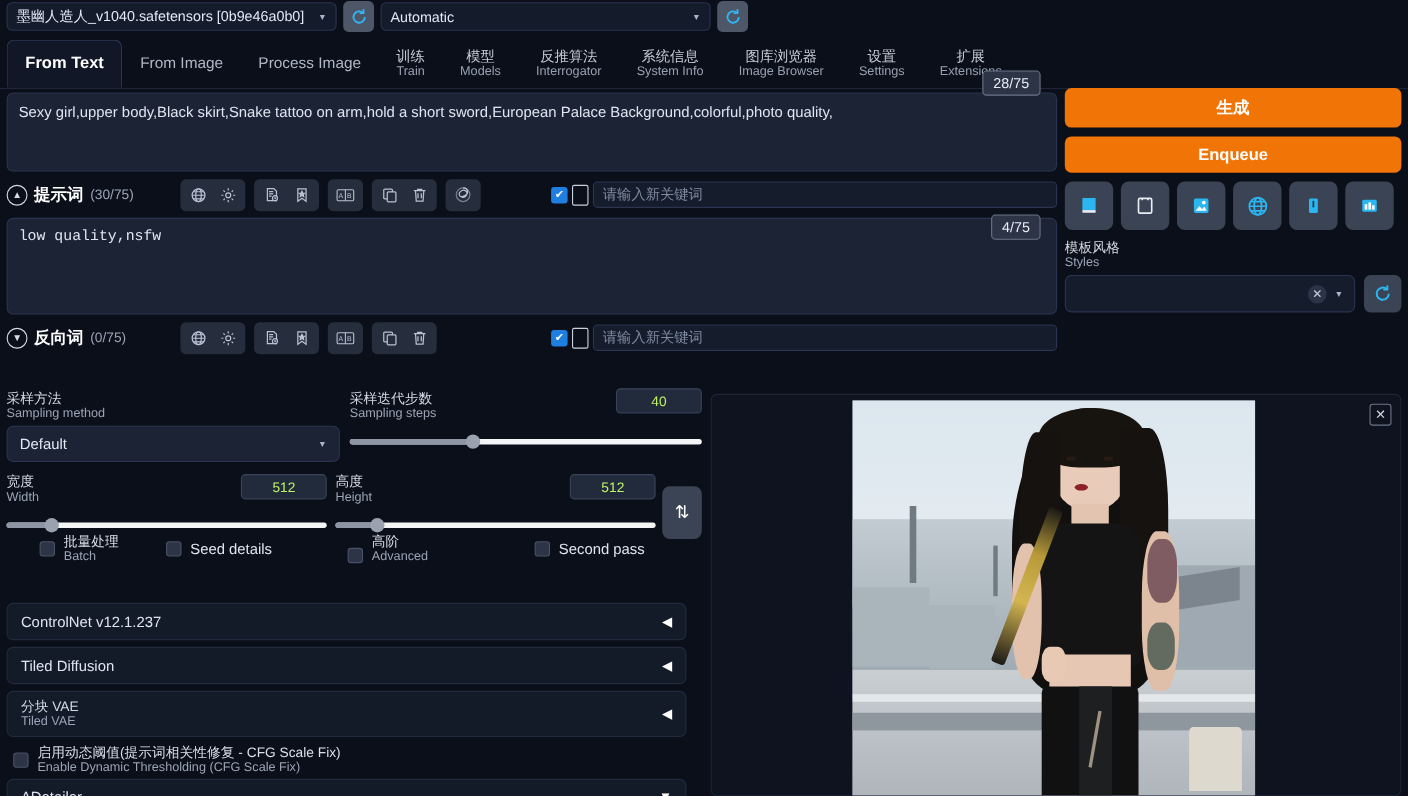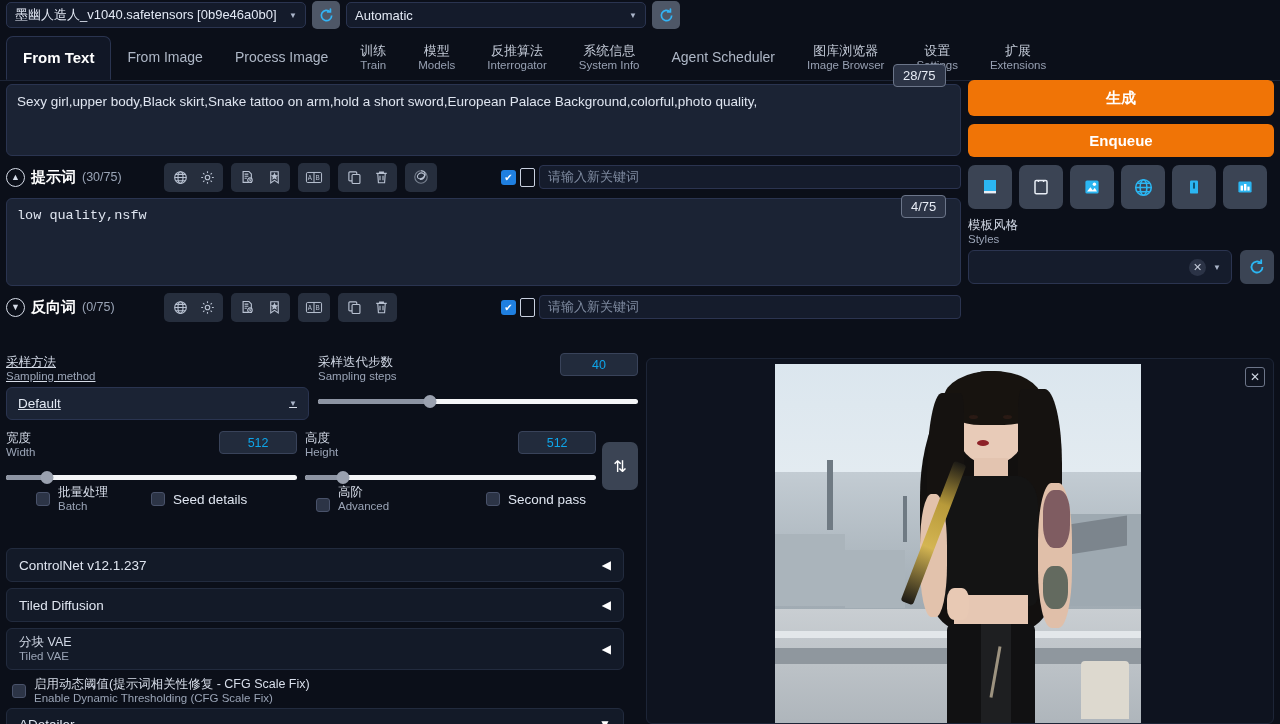--- a/index.html
+++ b/index.html
@@ -124,21 +124,21 @@
   .dd {
     width: 303px; height: 33px; background: #1b2334; border: 1px solid #2a3450;
     border-radius: 6px; display: flex; align-items: center; padding: 0 11px;
     font-size: 13.5px; color: #e3e9f3; margin-top: 5px;
   }
   .dd .caret { margin-left: auto; font-size: 8px; color: #aab4c8; }
 
   .numbox {
     width: 78px; height: 23px; background: #222b3c; border: 1px solid #39435a;
     border-radius: 4px; display: flex; align-items: center;
-    justify-content: center; font-size: 12.5px; color: #0ea5e9;
+    justify-content: center; font-size: 12.5px; color: #bef264;
   }
   .slider { position: relative; height: 5px; background: #f4f5f7; border-radius: 3px; }
   .slider .fill { position: absolute; left: 0; top: 0; height: 5px; background: #8d94a3; border-radius: 3px; }
   .slider .knob {
     position: absolute; top: -4px; width: 13px; height: 13px;
     background: #9aa1af; border-radius: 50%; transform: translateX(-50%);
   }
 
   .checkrow { position: absolute; left: 6px; top: 486px; width: 632px; display: flex; }
   .cb-item { display: flex; align-items: center; gap: 8px; }
@@ -327,23 +327,20 @@
     </div>
     <div class="tab">
       <span class="cn">反推算法</span>
       <span class="en">Interrogator</span>
     </div>
     <div class="tab">
       <span class="cn">系统信息</span>
       <span class="en">System Info</span>
     </div>
     <div class="tab">
-      <span>Agent Scheduler</span>
-    </div>
-    <div class="tab">
       <span class="cn">图库浏览器</span>
       <span class="en">Image Browser</span>
     </div>
     <div class="tab">
       <span class="cn">设置</span>
       <span class="en">Settings</span>
     </div>
     <div class="tab">
       <span class="cn">扩展</span>
       <span class="en">Extensions</span>
@@ -510,21 +507,21 @@
       <div class="kw-wrap">
         <span class="kw-check">✔</span>
         <span class="kw-mark"></span>
         <div class="kw-input">请输入新关键词</div>
       </div>
     </div>
   </div>
 
   <div class="params">
     <div style="display:flex;">
-      <div style="width:312px;text-decoration:underline;">
+      <div style="width:312px;">
         <div class="lbl">
           <span class="cn">采样方法</span>
           <span class="en">Sampling method</span>
         </div>
         <div class="dd">
           <span>Default</span>
           <span class="caret">▼</span>
         </div>
       </div>
       <div style="width:320px; position:relative;">

